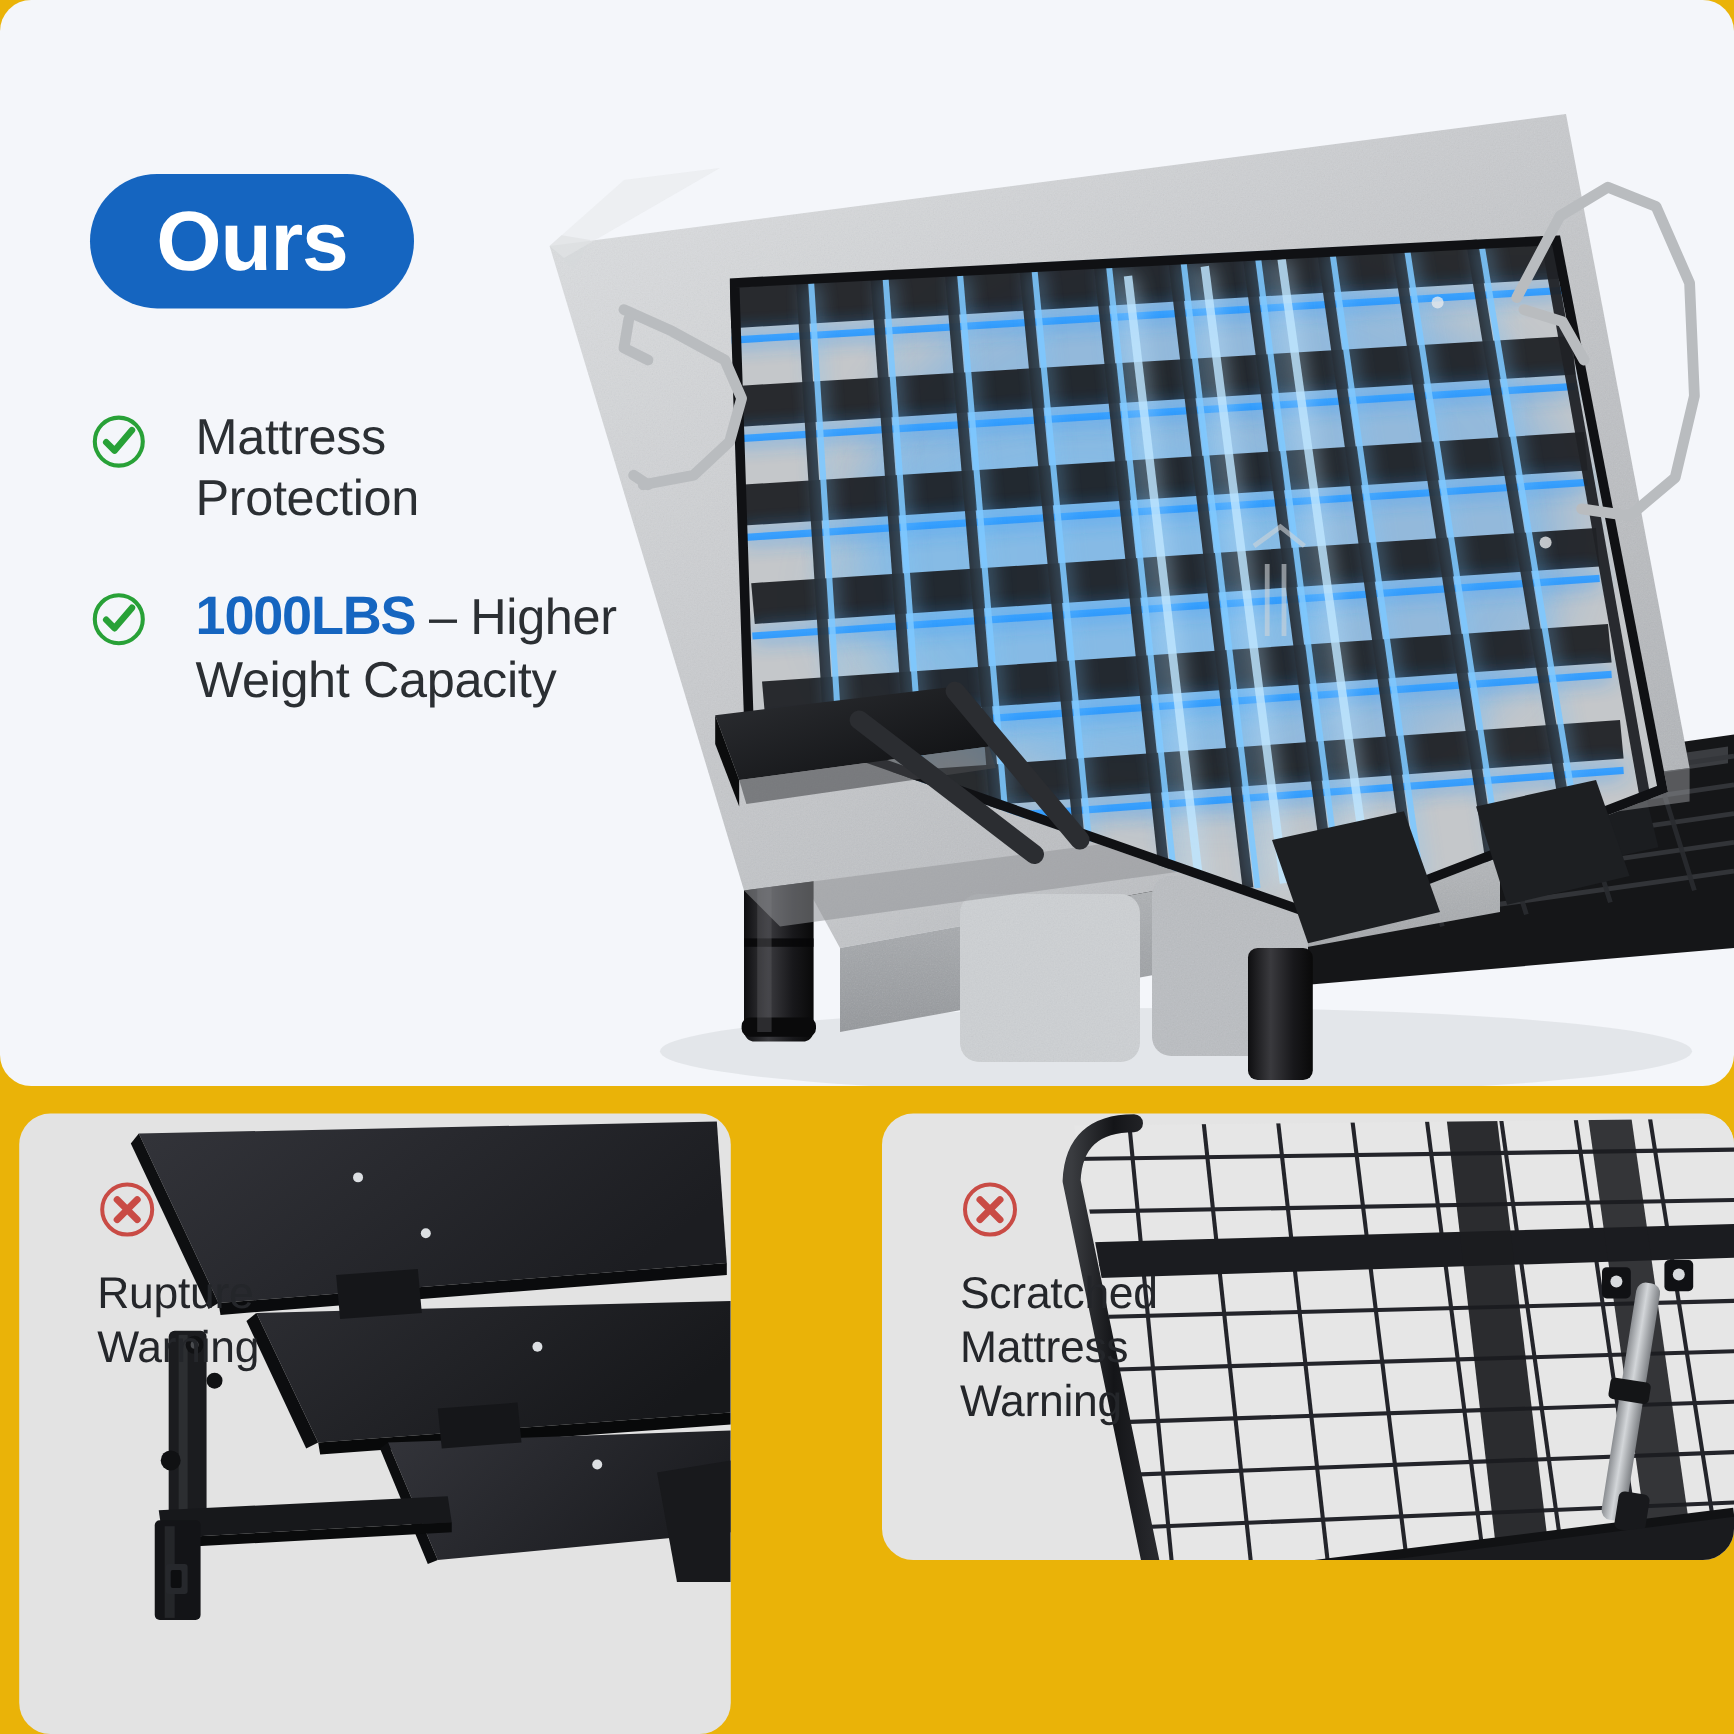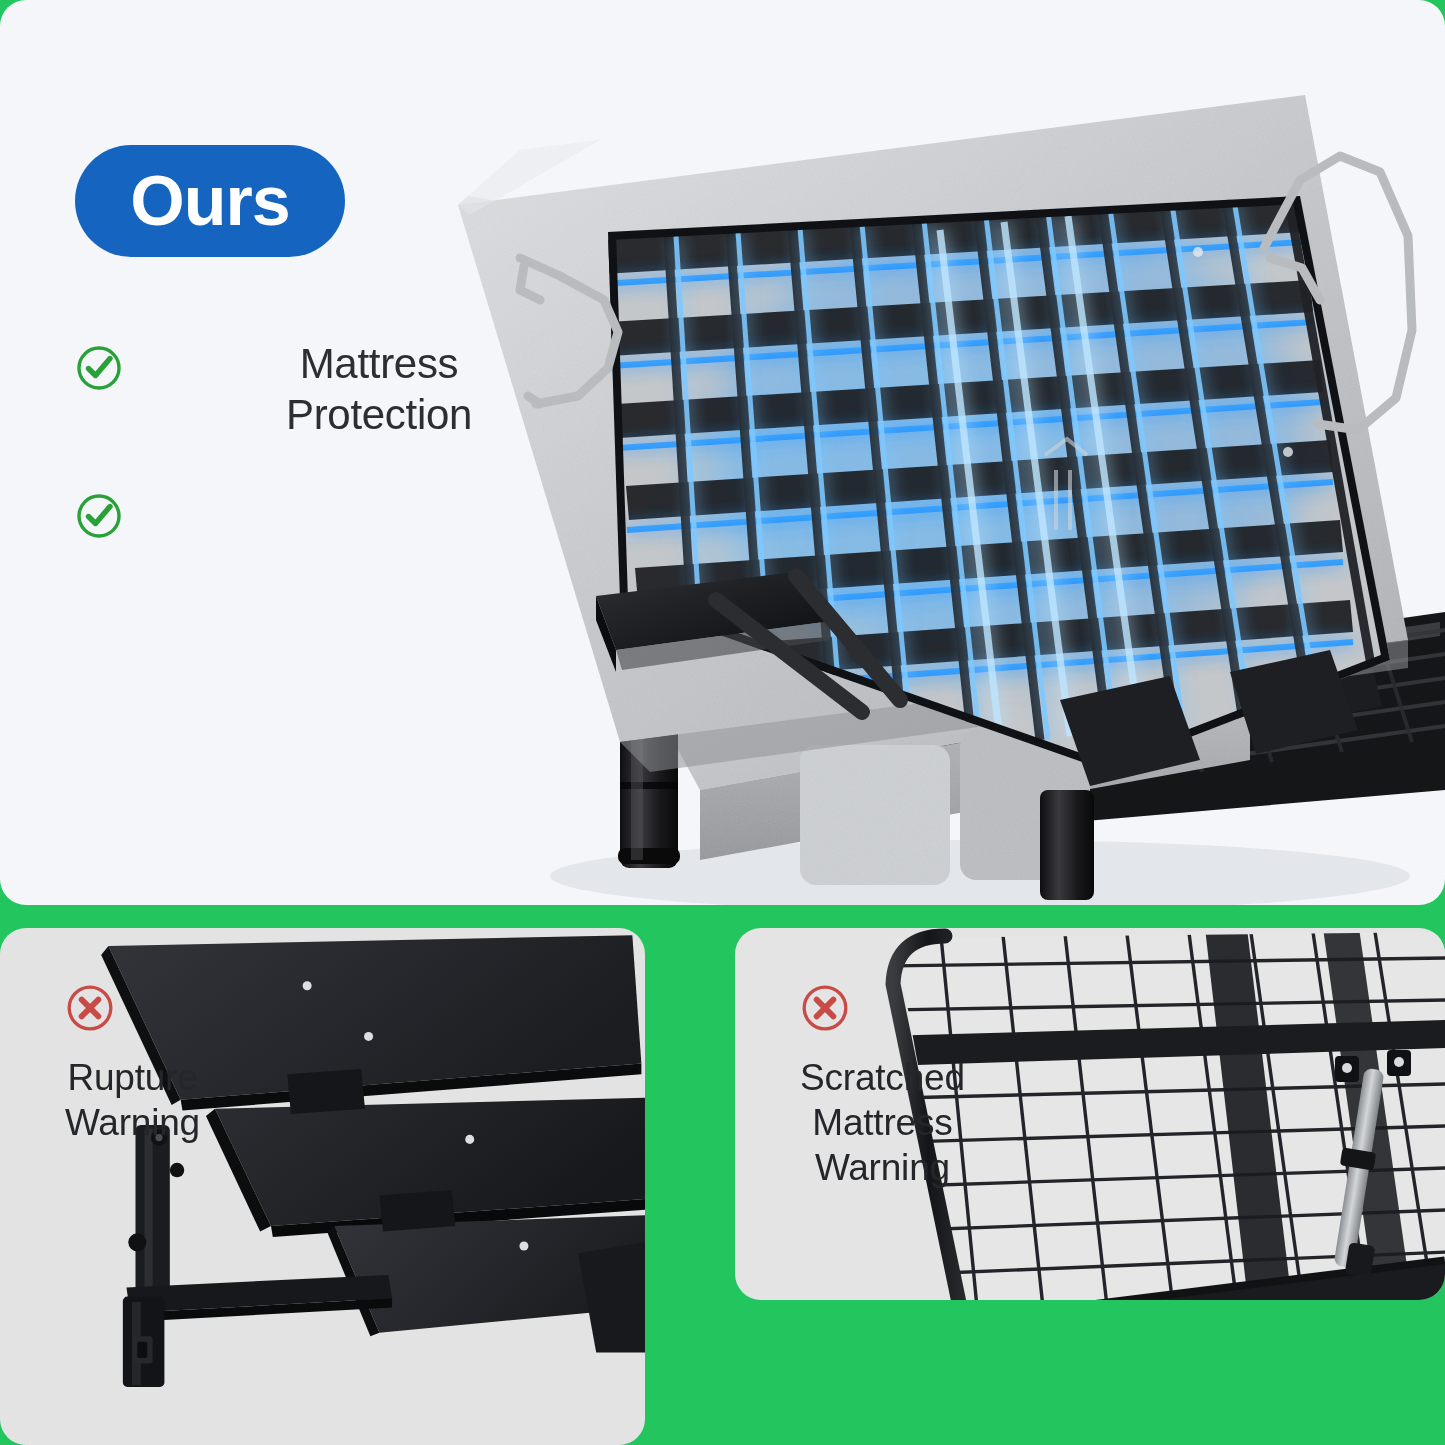--- a/index.html
+++ b/index.html
@@ -2,21 +2,21 @@
 <html><head>
 <meta charset="utf-8">
 <style>
   * { margin:0; padding:0; box-sizing:border-box; }
   html,body{
     width:1445px; height:1445px;
     background:#ffffff;
     font-family:"Liberation Sans", sans-serif;
     overflow:hidden;
   }
-  .stage{ position:relative; width:1445px; height:1445px; background:#22c55e;text-align:center; }
+  .stage{ position:relative; width:1445px; height:1445px; background:#eab308; }
 
   
   .panel-top{
     position:absolute; left:0; top:0; width:1445px; height:905px;
     background:#f4f6fa; border-radius:26px; overflow:hidden;
   }
 
   
   .badge-ours{
     position:absolute; left:75px; top:145px; width:270px; height:112px;
@@ -36,21 +36,21 @@
     font-size:42px; line-height:1.22; color:#2b2f33; font-weight:400;
     letter-spacing:-0.3px;
   }
   .feat .ftxt .hl{ color:#1565c0; font-weight:700; letter-spacing:-1px; font-size:45px; }
 
   
   .photo-top{ position:absolute; left:0; top:0; width:1445px; height:905px; }
 
   
   .panel-bl{
-    position:absolute; left:0; top:928px; width:645px; height:517px;
+    position:absolute; left:16px; top:928px; width:593px; height:517px;
     background:#e3e3e3; border-radius:26px; overflow:hidden;
   }
   .panel-br{
     position:absolute; left:735px; top:928px; width:710px; height:372px;
     background:#e4e4e4; border-radius:26px; overflow:hidden;
   }
   .warn-head{ position:absolute; left:65px; top:55px; z-index:5; }
   .warn-head .xi{ width:50px; height:50px; display:block; margin-bottom:22px; }
   .warn-head .wtxt{
     font-size:37px; line-height:1.22; color:#24262a; font-weight:400;
@@ -293,20 +293,22 @@
         <div class="ftxt" style="white-space:pre-line">Mattress
 Protection</div>
       </div>
 
 
       <div class="feat">
         <svg class="ck" viewBox="0 0 48 48">
           <circle cx="24" cy="24" r="20" fill="none" stroke="#28a137" stroke-width="3.4"></circle>
           <path d="M13.5 24.5 L20.5 31.5 L35 14.5" fill="none" stroke="#28a137" stroke-width="5.4" stroke-linecap="round" stroke-linejoin="round"></path>
         </svg>
+        <div class="ftxt"><span class="hl">1000LBS</span><span style="white-space:pre-line"> – Higher
+Weight Capacity</span></div>
       </div>
 
     </div>
   </div>
 
   <div class="panel-bl">
     <svg class="ph" viewBox="0 0 714 517">
       <defs>
         <linearGradient id="bd1" x1="0" y1="0" x2="1" y2="0.4">
           <stop offset="0" stop-color="#33343a"></stop>

